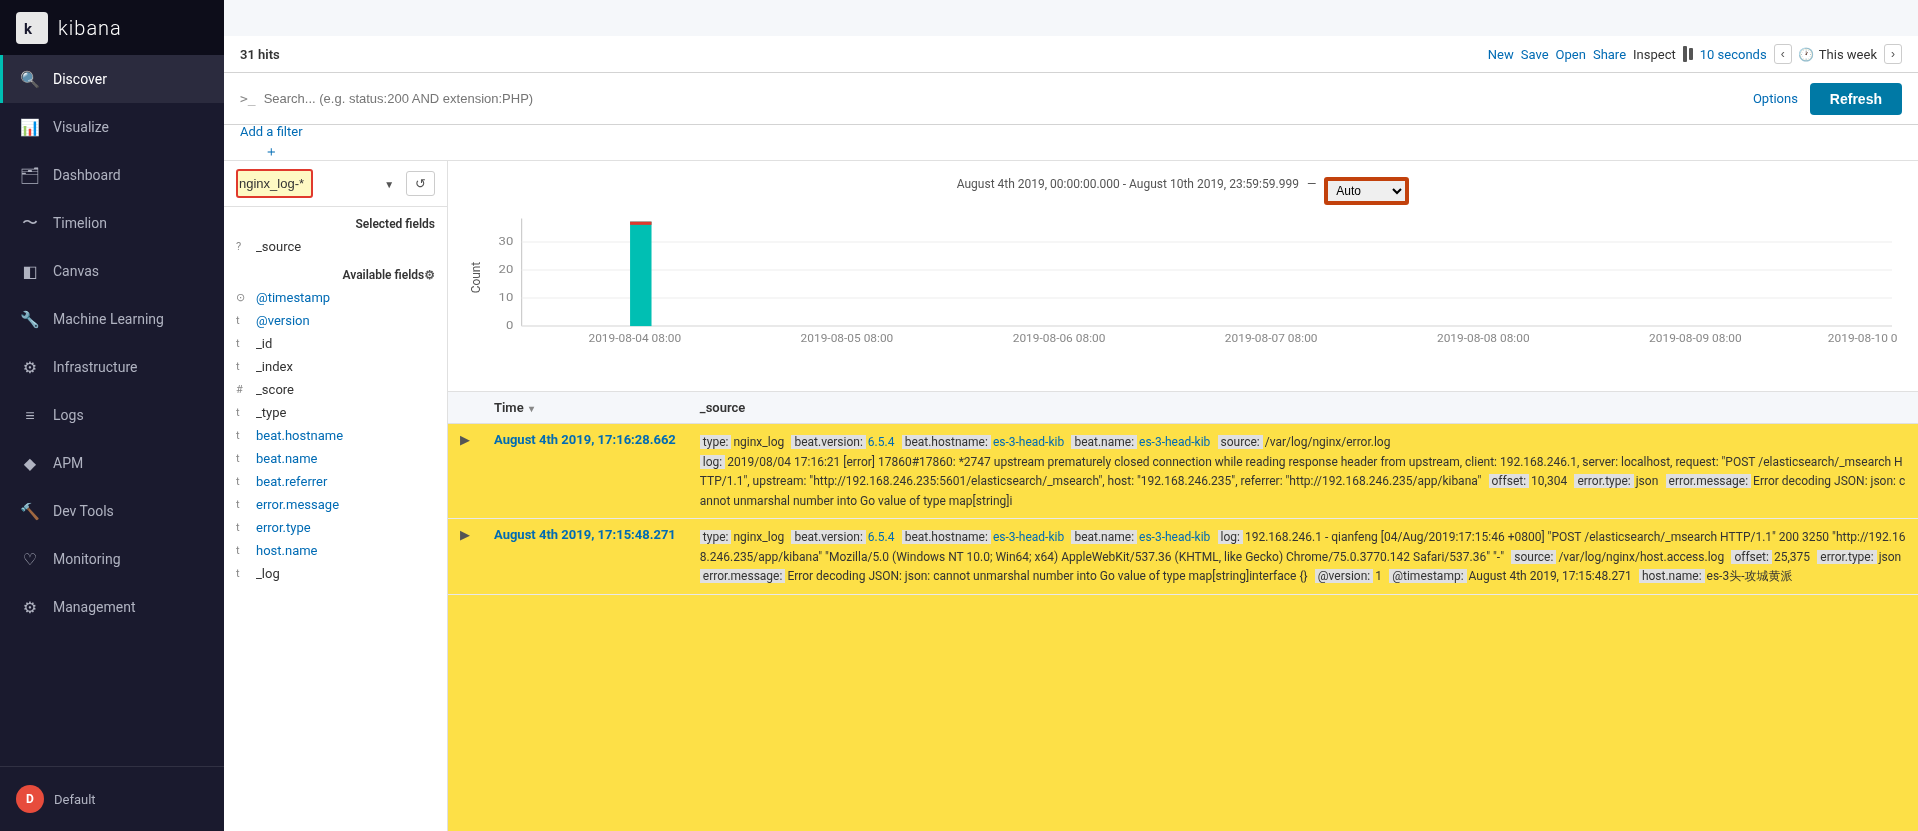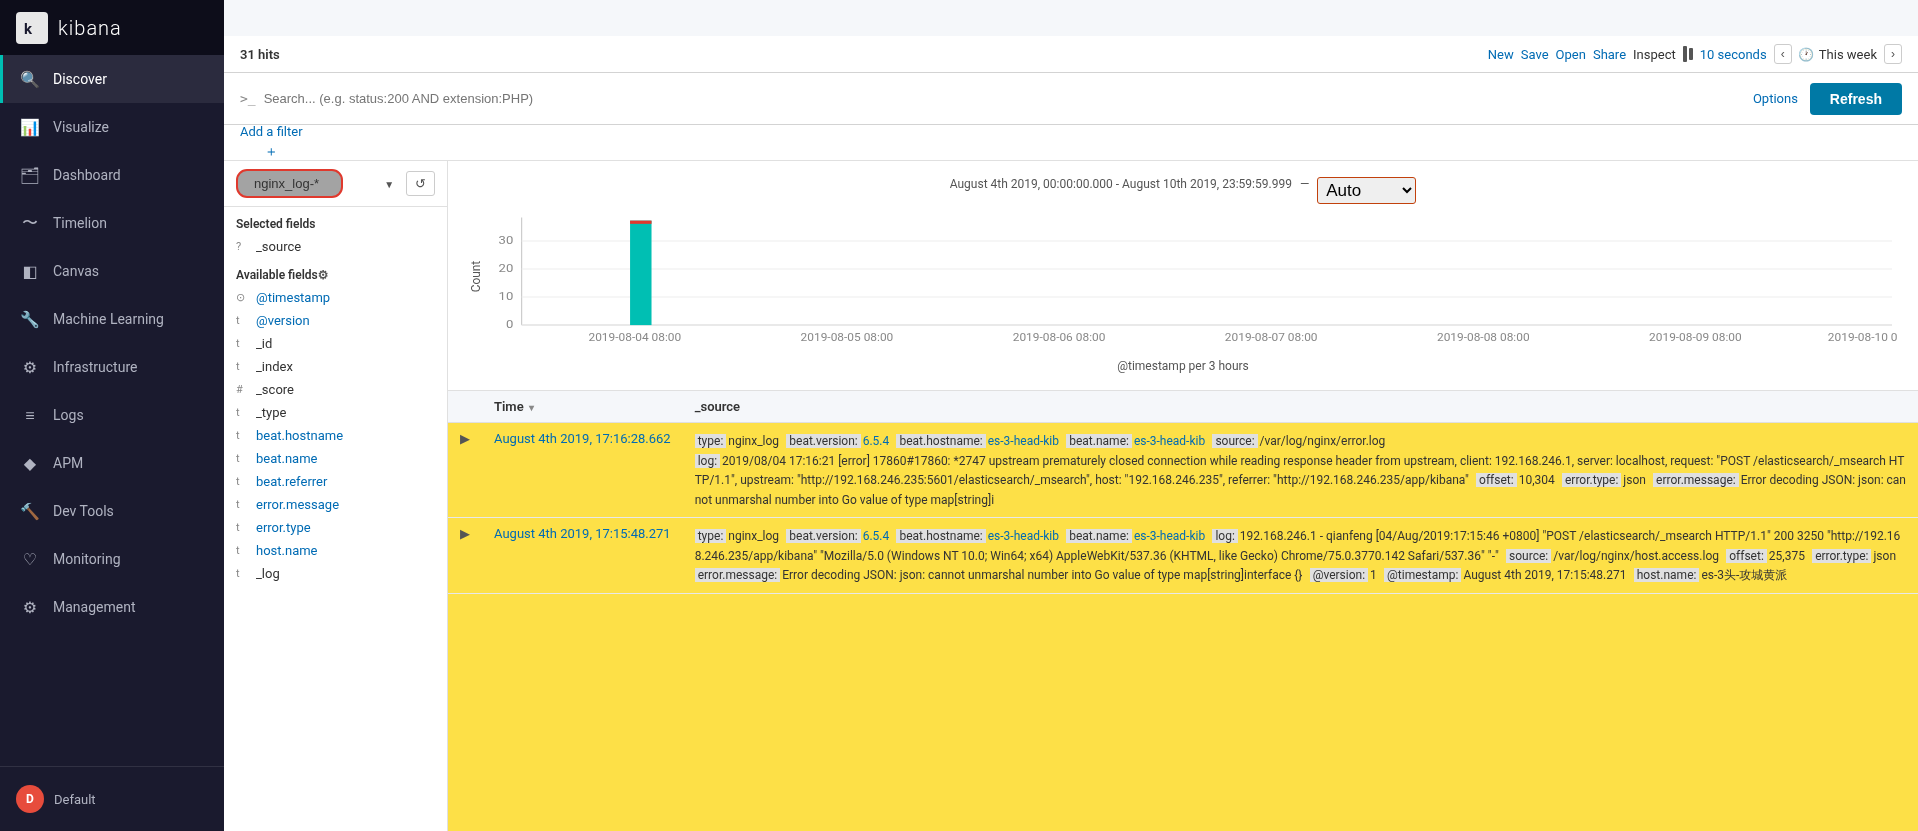--- a/index.html
+++ b/index.html
@@ -237,24 +237,24 @@
     }
     .index-selector {
       padding: 8px 12px;
       border-bottom: 1px solid #e0e0e0;
       display: flex;
       align-items: center;
     }
     .index-dropdown {
       flex: 1;
       border: 1px solid #d9d9d9;
-      border-radius: 11px;
-      padding: 5px 16px;
-      font-size: 13px;
-      background: #a3a3a3;
+      border-radius: 3px;
+      padding: 5px 1px;
+      font-size: 13px;
+      background: #fef9c3;
       outline: none;
       color: #333;
       appearance: none;
       cursor: pointer;
       border: 2px solid #e0392d;
     }
     .index-dropdown-wrapper {
       position: relative;
       flex: 1;
       margin-right: 4px;
@@ -277,21 +277,21 @@
       color: #555;
       font-size: 13px;
     }
 
     .section-header {
       padding: 10px 12px 4px;
       font-size: 12px;
       font-weight: 600;
       color: #333;
       display: flex;
-      justify-content: flex-start;
+      justify-content: flex-end;
       align-items: center;
     }
     .gear-icon { cursor: pointer; color: #555; }
 
     .field-item {
       display: flex;
       align-items: center;
       padding: 4px 12px;
       font-size: 13px;
       color: #333;
@@ -341,22 +341,22 @@
       text-align: center;
       font-size: 12px;
       color: #555;
       margin-bottom: 8px;
       display: flex;
       align-items: flex-start;
       justify-content: center;
       gap: 8px;
     }
     .date-range select {
-      font-size: 17px;
-      border: 1px solid #c2410c;
+      font-size: 12px;
+      border: 4px solid #c2410c;
       border-radius: 3px;
       padding: 2px 4px;
     }
 
     
     .results-area {
       flex: 1;
       overflow-y: auto;
       background: #fde047;
     }
@@ -386,20 +386,21 @@
     .td-expand {
       width: 24px;
       color: #555;
       cursor: pointer;
       font-size: 11px;
     }
     .td-time {
       width: 200px;
       color: #006bb4;
       white-space: nowrap;
+      font-weight: bold;
     }
     .td-source {
       color: #333;
       line-height: 1.5;
       word-break: break-all;
     }
     .field-key {
       display: inline;
       background: #e0e0e0;
       border-radius: 0;
@@ -644,21 +645,20 @@
             <rect x="136" y="8" width="18" height="3" fill="#e0392d"></rect>
 
             <text x="140" y="120" text-anchor="middle" font-size="10" fill="#888">2019-08-04 08:00</text>
             <text x="318" y="120" text-anchor="middle" font-size="10" fill="#888">2019-08-05 08:00</text>
             <text x="496" y="120" text-anchor="middle" font-size="10" fill="#888">2019-08-06 08:00</text>
             <text x="674" y="120" text-anchor="middle" font-size="10" fill="#888">2019-08-07 08:00</text>
             <text x="852" y="120" text-anchor="middle" font-size="10" fill="#888">2019-08-08 08:00</text>
             <text x="1030" y="120" text-anchor="middle" font-size="10" fill="#888">2019-08-09 08:00</text>
             <text x="1180" y="120" text-anchor="middle" font-size="10" fill="#888">2019-08-10 08:00</text>
           </svg>
-          <div class="chart-title">@timestamp per 3 hours</div>
         </div>
       </div>
 
       <div class="results-area">
         <table class="results-table">
           <thead>
             <tr>
               <th></th>
               <th>
                 <span>Time</span>

